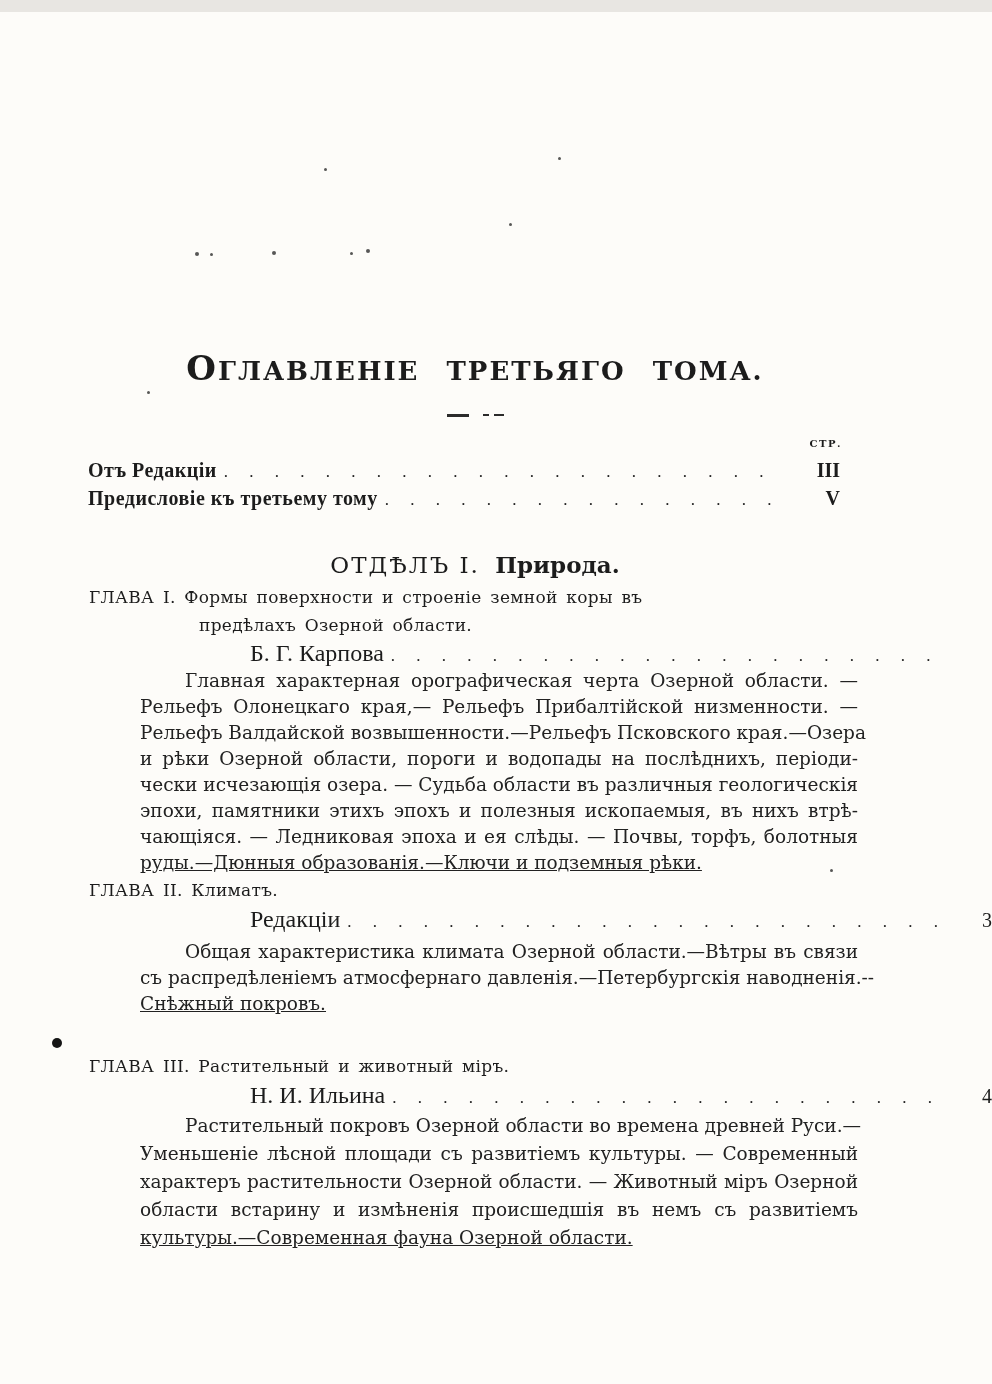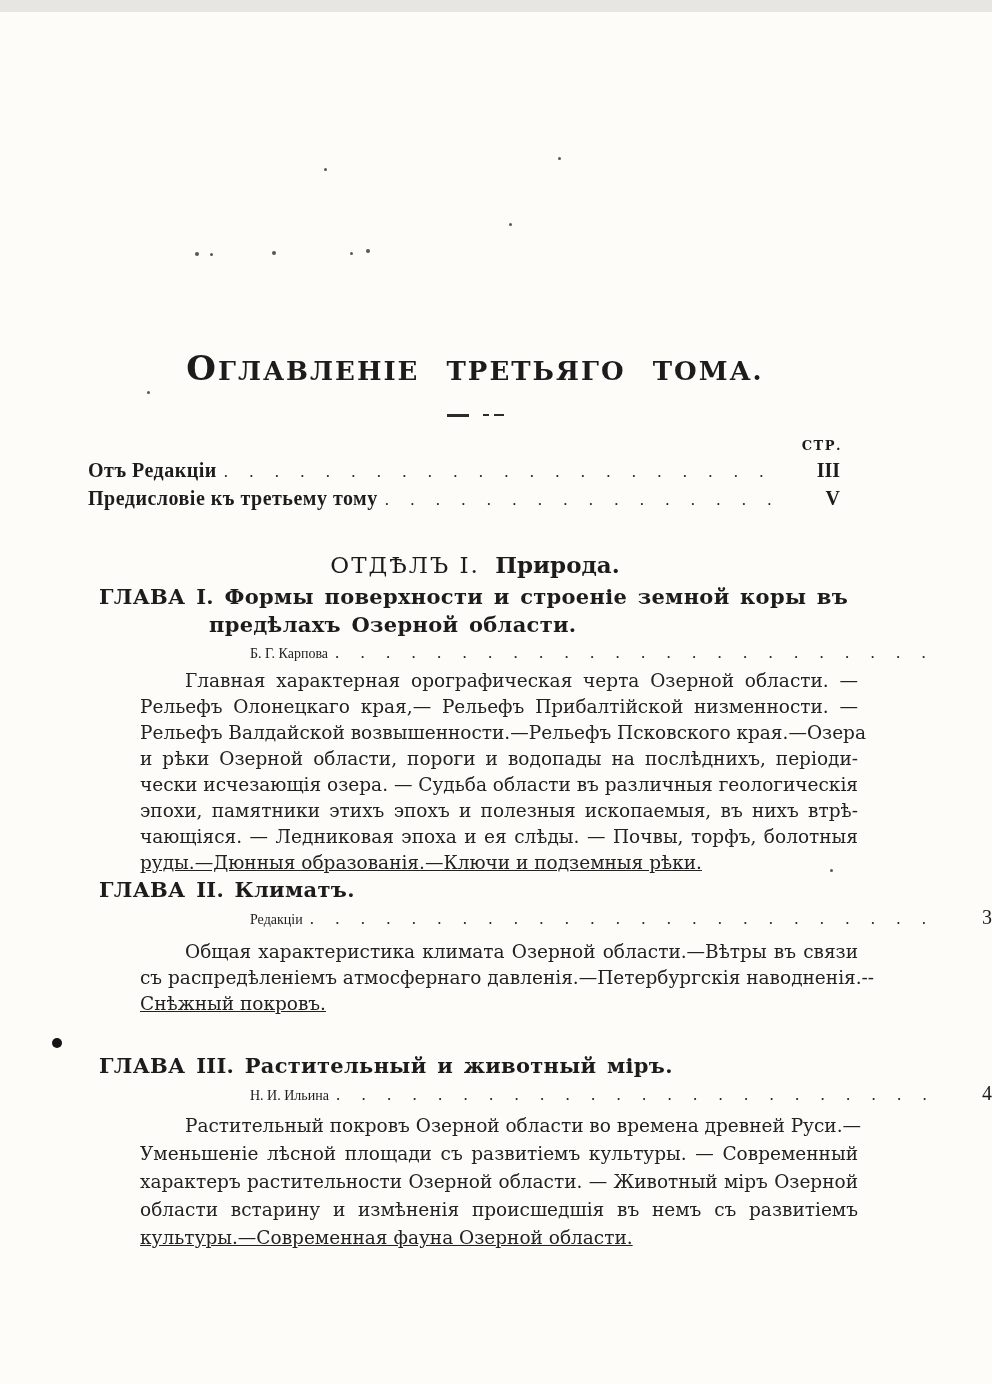--- a/index.html
+++ b/index.html
@@ -26,21 +26,21 @@
   
   .rule{position:absolute;left:0;top:401px;width:100%;height:4px;
     display:flex;justify-content:center;align-items:center;}
   .rule .d1{width:22px;height:3px;background:#2b2b2b;margin-right:14px;}
   .rule .d2{width:6px;height:2px;background:#2b2b2b;margin-right:5px;margin-top:-1px;}
   .rule .d3{width:10px;height:2px;background:#2b2b2b;}
 
   
   .colhead{
     position:absolute;right:20px;top:426px;
-    font-size:13px;font-weight:bold;letter-spacing:1.5px;
+    font-size:10px;font-weight:bold;letter-spacing:1.5px;
   }
 
   
   .tocrow{
     position:absolute;left:0;width:100%;
     display:flex;align-items:baseline;font-family:Liberation Serif, serif;
   }
   .tocrow .label{white-space:nowrap;}
   .front .label{font-weight:bold;font-size:20px;letter-spacing:0.5px;}
   .leader{
@@ -57,29 +57,29 @@
   
   .section-heading{
     position:absolute;left:0;top:539px;width:100%;
     text-align:center;font-size:23px;white-space:nowrap;
   }
   .section-heading .sec-label{letter-spacing:2px;}
   .section-heading .sec-name{font-weight:bold;margin-left:8px;}
 
   
   .chapter-heading{
-    position:absolute;left:11px;width:100%;
-    font-weight:bold;font-size:21px;line-height:28px;
+    position:absolute;left:1px;width:100%;
+    font-weight:normal;font-size:17px;line-height:28px;
     word-spacing:3px;letter-spacing:0.3px;
   }
   .chapter-heading .h2line{margin-left:110px;}
 
   
   .author-row{padding-left:162px;}
-  .author-row .label{font-size:14px;}
+  .author-row .label{font-size:24px;}
 
   
   .summary{
     position:absolute;left:52px;width:718px;
     font-size:18.5px;color:#222;
   }
   .summary .pline{
     text-align:justify;text-align-last:justify;
     height:26px;white-space:nowrap;
   }

